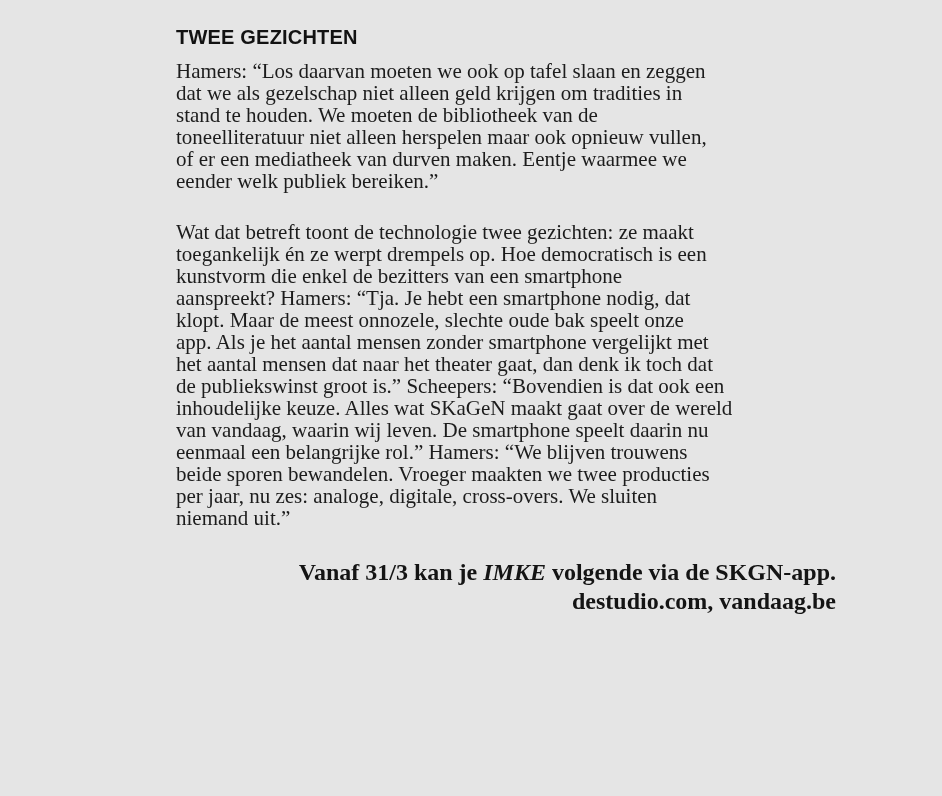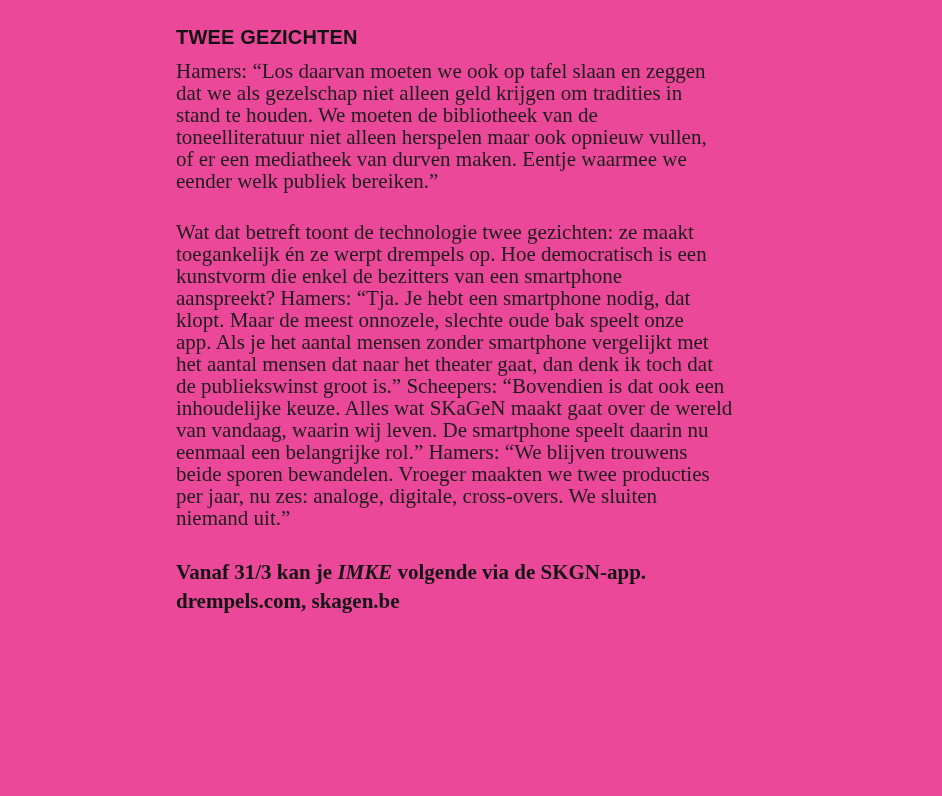--- a/index.html
+++ b/index.html
@@ -6,21 +6,21 @@
   html, body { background: #ffffff; }
   body {
     width: 942px;
     height: 796px;
     overflow: hidden;
     font-family: "Liberation Serif", serif;
   }
   .page {
     width: 942px;
     height: 796px;
-    background: #ec4899;
+    background: #e5e5e5;
     padding: 24px 0 0 176px;
   }
   .heading {
     font-family: "Liberation Sans", sans-serif;
     font-weight: 700;
     font-size: 20px;
     line-height: 26px;
     letter-spacing: 0.2px;
     color: #121212;
     margin-bottom: 10px;
@@ -28,24 +28,25 @@
   .body-para {
     width: 660px;
     font-size: 21px;
     line-height: 22px;
     color: #1c1c1c;
     white-space: pre-line;
     margin-bottom: 29px;
   }
   .footer-note {
     width: 660px;
-    font-size: 21px;
+    font-size: 24px;
     line-height: 29px;
     font-weight: 700;
     color: #141414;
+    text-align: right;
   }
   .production-title {
     font-style: italic;
     font-weight: 700;
   }
 </style>
 </head>
 <body>
 
 <div class="page">
@@ -68,16 +69,16 @@
 het aantal mensen dat naar het theater gaat, dan denk ik toch dat
 de publiekswinst groot is.” Scheepers: “Bovendien is dat ook een
 inhoudelijke keuze. Alles wat SKaGeN maakt gaat over de wereld
 van vandaag, waarin wij leven. De smartphone speelt daarin nu
 eenmaal een belangrijke rol.” Hamers: “We blijven trouwens
 beide sporen bewandelen. Vroeger maakten we twee producties
 per jaar, nu zes: analoge, digitale, cross-overs. We sluiten
 niemand uit.”</p>
 
     <p class="footer-note"><span>Vanaf 31/3 kan je </span><em class="production-title">IMKE</em><span> volgende via de SKGN-app.</span><br>
-      <span>drempels.com, skagen.be</span>
+      <span>destudio.com, vandaag.be</span>
     </p>
   </article>
 </div>
 
 </body></html>

